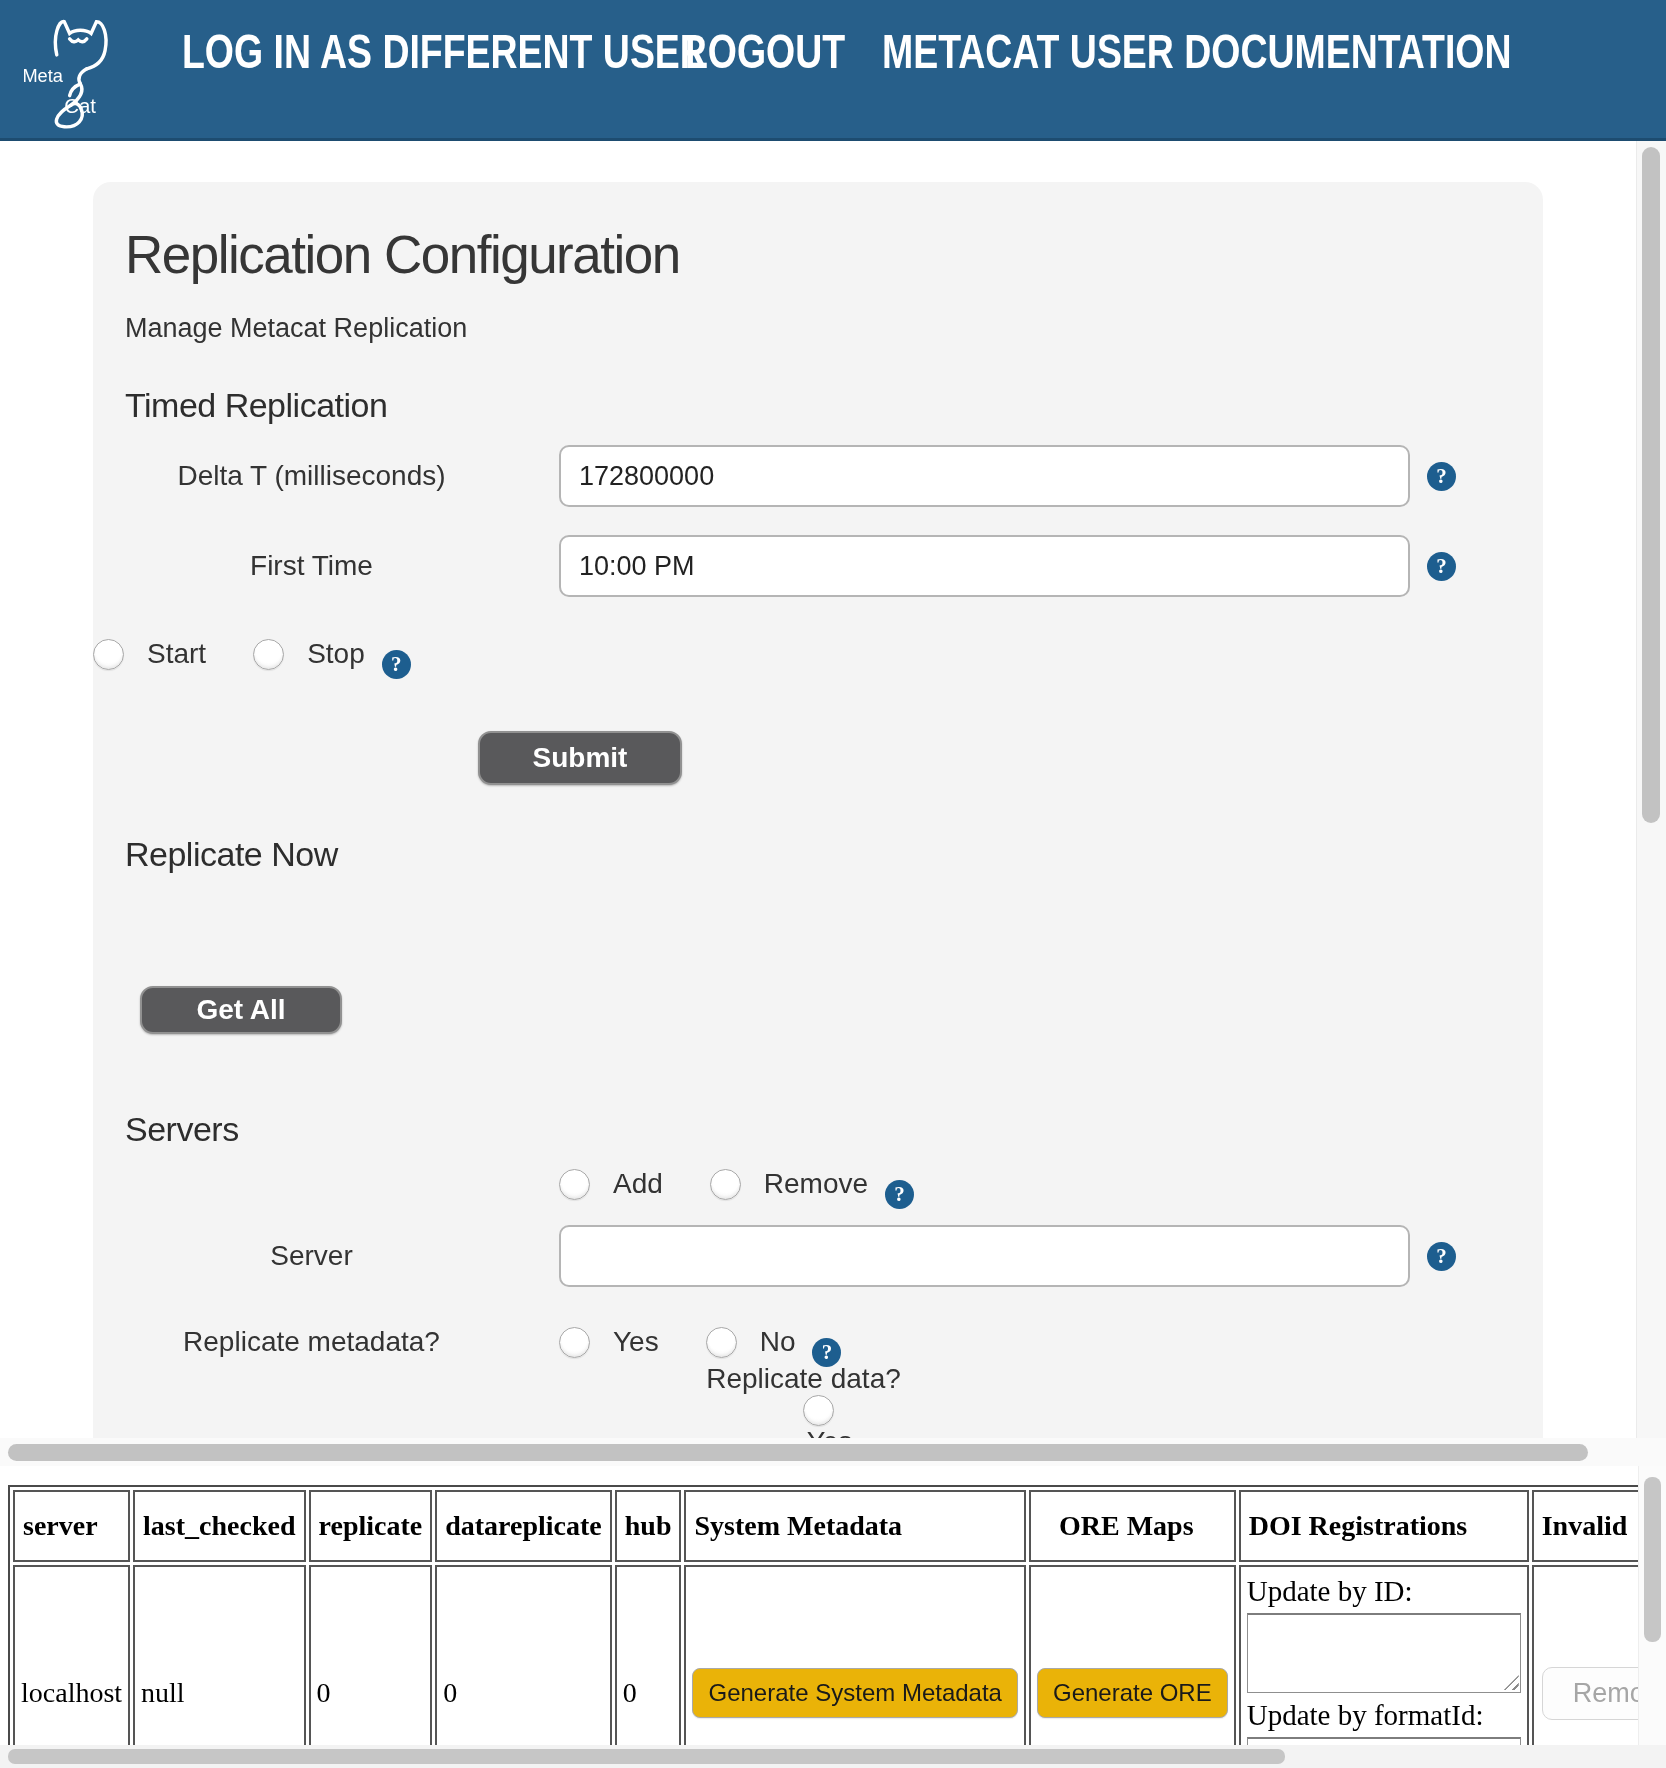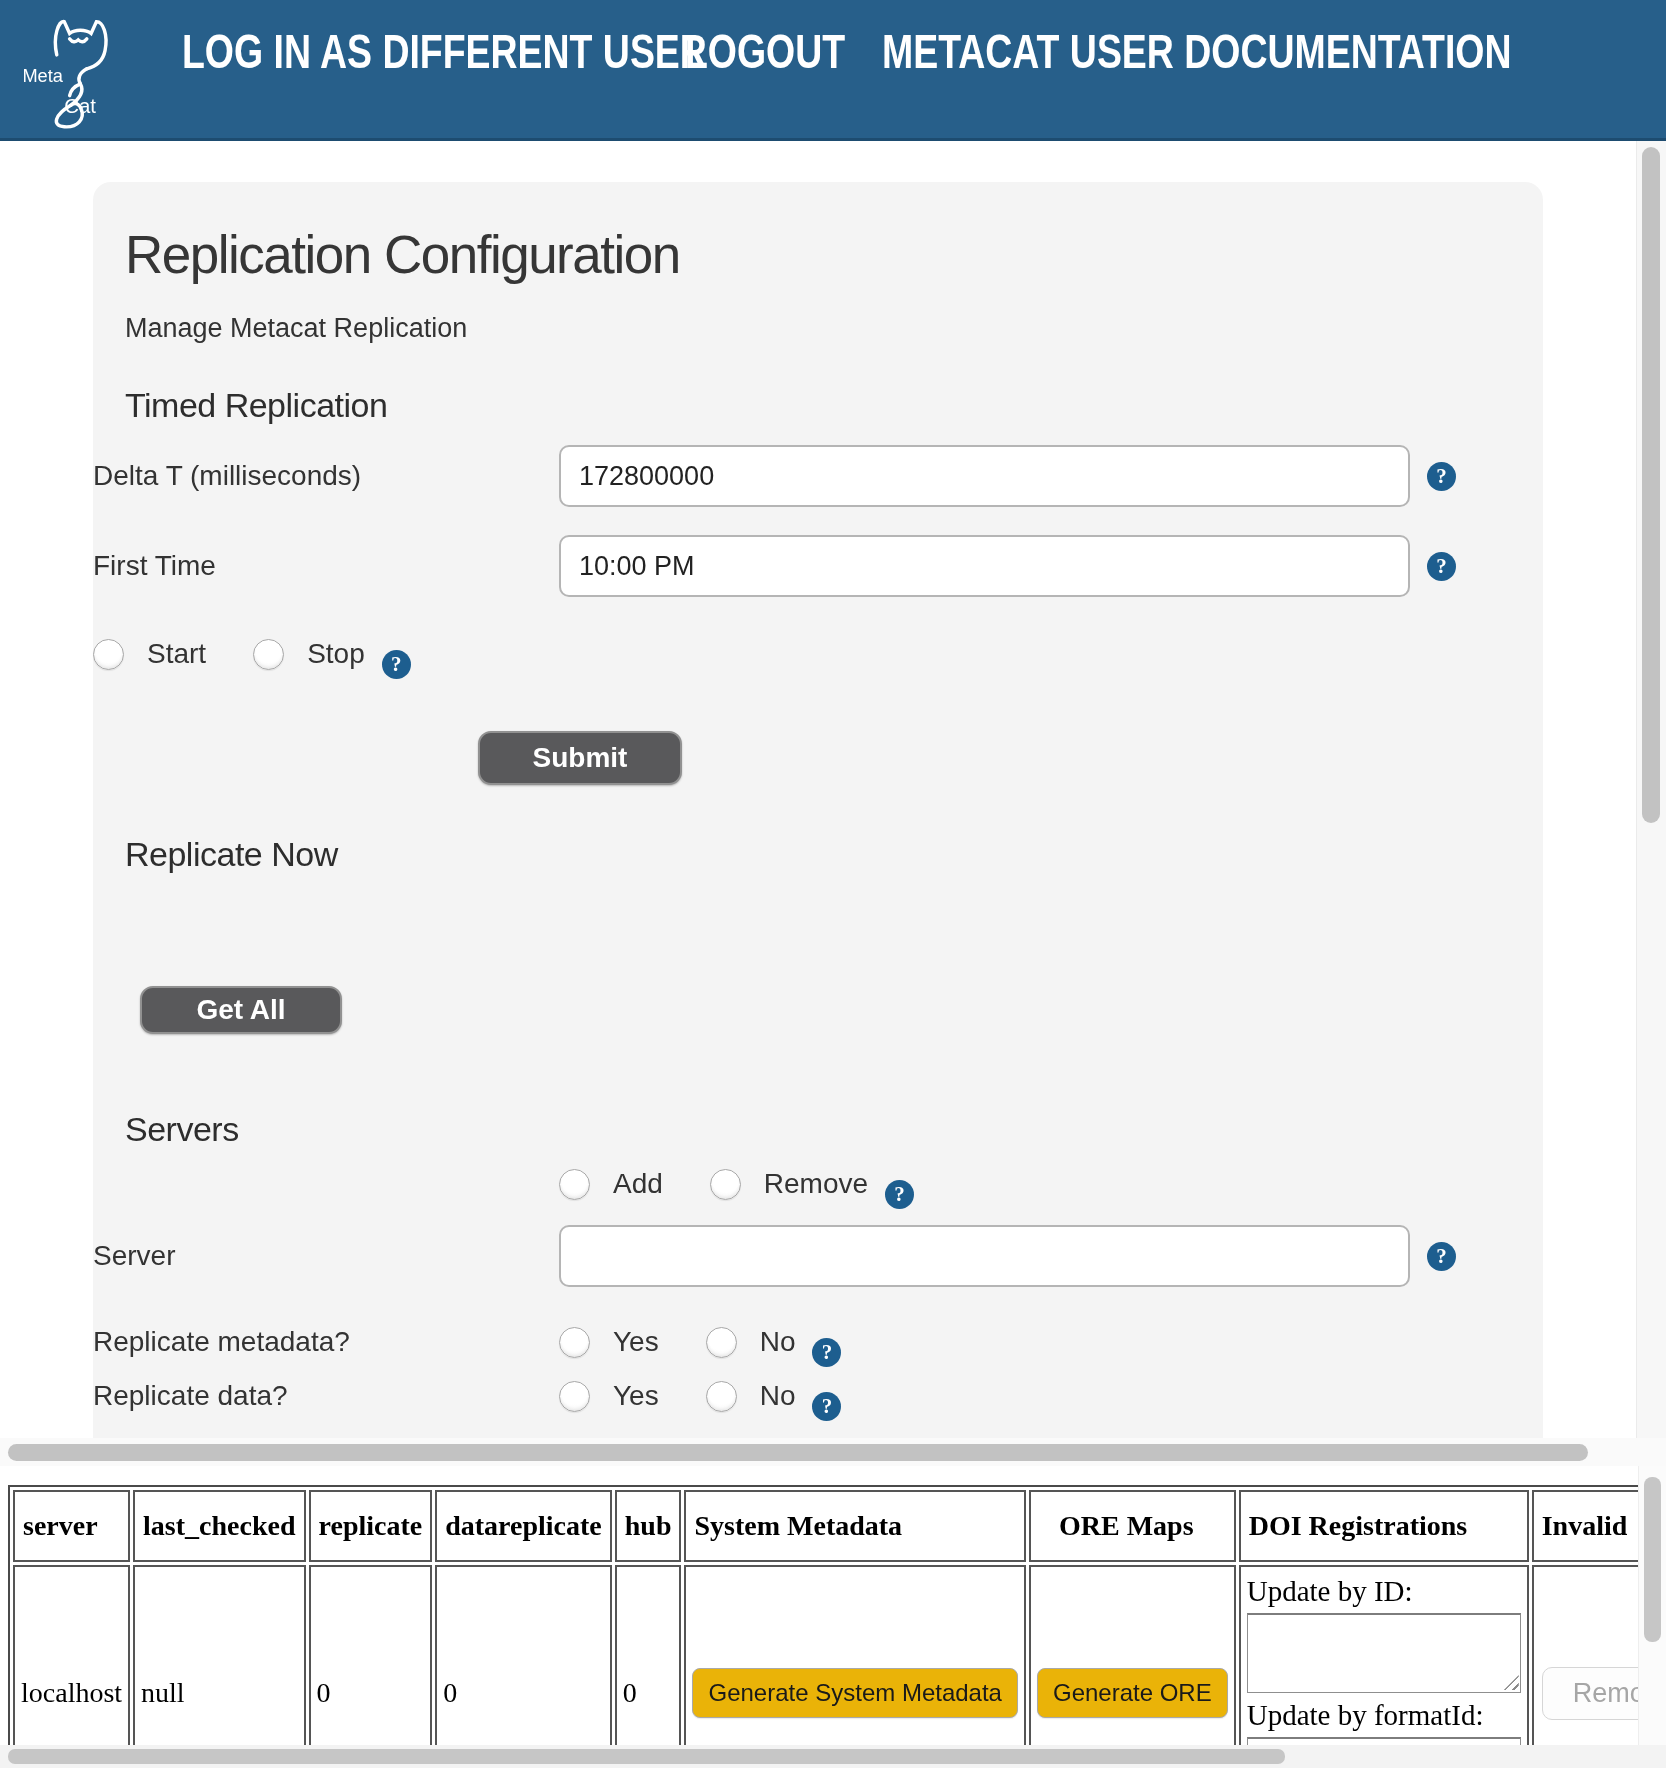--- a/index.html
+++ b/index.html
@@ -38,32 +38,32 @@
   .h1 {
     margin-left:32px; font-size:53px; font-weight:400; color:#363636; letter-spacing:-1.5px;
   }
   .subtitle { margin:28px 0 0 32px; font-size:27px; color:#333; }
   .h2 { margin-left:32px; font-size:34px; font-weight:normal; color:#2d2d2d; letter-spacing:-0.5px; }
   .h2.timed { margin-top:42px; }
   .h2.repnow { margin-top:50px; }
   .h2.servers { margin-top:76px; }
 
   .frow { display:flex; align-items:center; }
-  .flabel { width:437px; text-align:left; margin-right:29px; font-size:28px; color:#333; flex:none; }
+  .flabel { width:437px; text-align:center; margin-right:29px; font-size:28px; color:#333; flex:none; }
   .tinput {
     width:851px; height:62px; background:#fff; border:2px solid #b5b5b5; border-radius:10px;
     font-family:"Liberation Sans", sans-serif; font-size:27px; color:#222; padding:0 18px; outline:none;
   }
   .row-delta { margin-top:20px; }
   .row-first { margin-top:28px; }
   .row-timer { margin-top:36px; height:42px; }
   .row-addrem { margin-top:14px; height:42px; }
   .row-server { margin-top:20px; }
   .row-meta  { margin-top:34px; height:42px; }
-  .row-data  { margin-top:12px; height:42px; }
+  .row-data  { height:42px;flex-direction:column; }
 
   .qmark {
     width:29px; height:29px; border-radius:50%; background:#1D5E8F; color:#fff;
     font-size:21px; font-weight:bold; display:flex; align-items:center; justify-content:center;
     margin-left:17px; flex:none; cursor:pointer; font-family:"Liberation Serif", serif;
   }
   .qmark.low { align-self:flex-end; margin-bottom:-4px; }
 
   .radio {
     width:31px; height:31px; border-radius:50%; border:1px solid #a8a8a8; flex:none; cursor:pointer;

